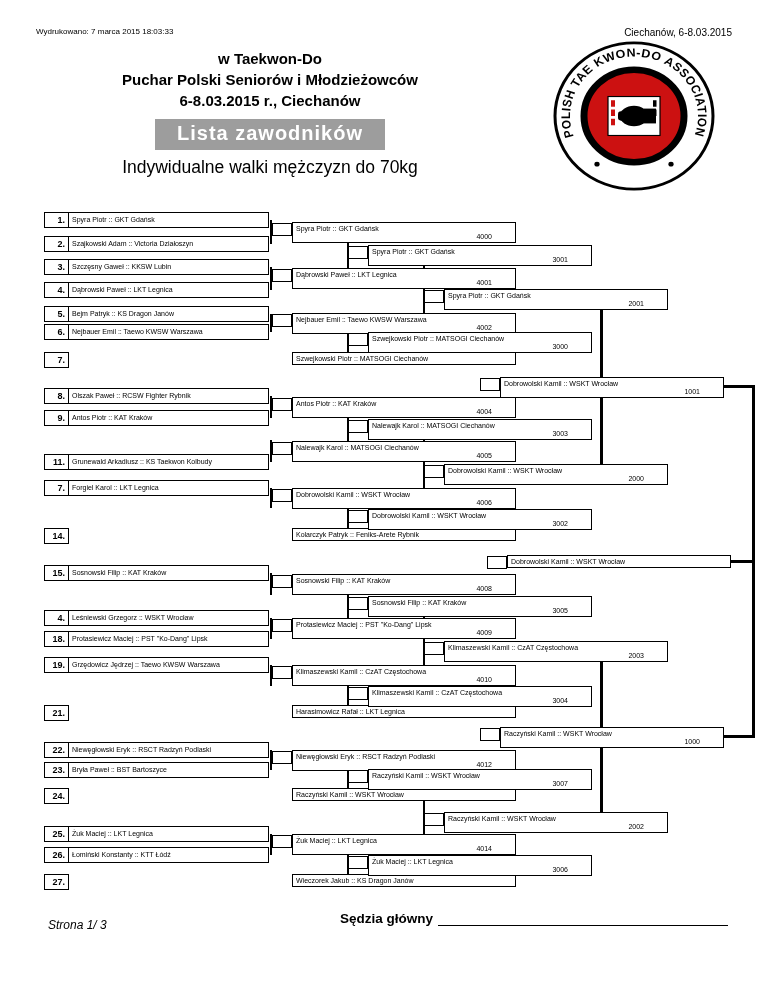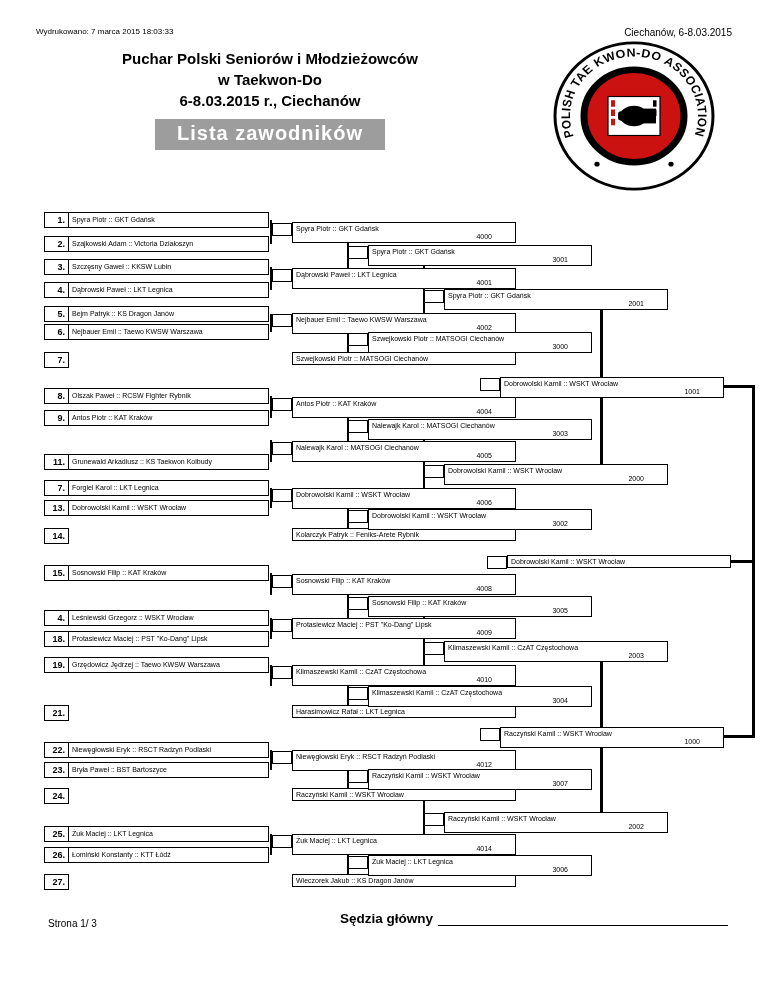--- a/index.html
+++ b/index.html
@@ -32,38 +32,39 @@
   .mbody .mnum{ line-height:8px; text-align:right; padding-right:20px; }
   .mbody.one  { height:13px; }
   .mbody.one .nm { line-height:9px; }
 
   
   .vline { position:absolute; width:2px; background:#000; z-index:1; }
   .vthick{ position:absolute; width:3px; background:#000; z-index:1; }
   .hline { position:absolute; height:3px; background:#000; z-index:1; }
 
   
-  .pageno { position:absolute; left:48px; top:918px; font-size:10px; }
+  .pageno { position:absolute; left:48px; top:918px; font-style:italic; font-size:12px; }
   .referee{ position:absolute; left:340px; top:910px; display:flex; align-items:flex-end; }
   .reflabel { font-weight:bold; font-size:13.5px; }
   .refline  { width:290px; border-bottom:1.5px solid #000; height:15px; margin-left:5px; }
 </style>
 </head>
 <body>
 
 <div class="page">
 
   <div class="printed">Wydrukowano: 7 marca 2015 18:03:33</div>
   <div class="placedate">Ciechanów, 6-8.03.2015</div>
 
   <div class="titlewrap">
+    <div class="t1">w Taekwon-Do</div>
     <div class="t1">Puchar Polski Seniorów i Młodzieżowców</div>
-    <div class="t1">w Taekwon-Do</div>
     <div class="t1">6-8.03.2015 r., Ciechanów</div>
     <div><span class="banner">Lista zawodników</span></div>
+    <div class="category">Indywidualne walki mężczyzn do 70kg</div>
   </div>
 
   <svg class="logo" width="164" height="152" viewBox="0 0 164 164" preserveAspectRatio="none">
     <circle cx="82" cy="82" r="79" fill="#ffffff" stroke="#000000" stroke-width="3"></circle>
     <path id="arcp" d="M 21.9,103.9 A 64 64 0 1 1 142.1,103.9" fill="none"></path>
     <text font-size="12.5" font-weight="bold" fill="#000000" font-family="Liberation Sans, sans-serif">
       <textPath href="#arcp" startOffset="0" textLength="244">POLISH    TAE KWON-DO    ASSOCIATION</textPath>
     </text>
     <circle cx="45" cy="134" r="2.6" fill="#000000"></circle>
     <circle cx="119" cy="134" r="2.6" fill="#000000"></circle>
@@ -121,24 +122,20 @@
       <div class="lname">Antos Piotr :: KAT Kraków</div>
     </div>
   <div class="lrow" style="top:454px">
       <div class="lnum">11.</div>
       <div class="lname">Grunewald Arkadiusz :: KS Taekwon Kolbudy</div>
     </div>
   <div class="lrow" style="top:480px">
       <div class="lnum">7.</div>
       <div class="lname">Forgiel Karol :: LKT Legnica</div>
     </div>
-  <div class="lrow" style="top:500px">
-      <div class="lnum">13.</div>
-      <div class="lname">Dobrowolski Kamil :: WSKT Wrocław</div>
-    </div>
   <div class="lrow" style="top:528px">
       <div class="lnum">14.</div>
     </div>
   <div class="lrow" style="top:565px">
       <div class="lnum">15.</div>
       <div class="lname">Sosnowski Filip :: KAT Kraków</div>
     </div>
   <div class="lrow" style="top:610px">
       <div class="lnum">4.</div>
       <div class="lname">Leśniewski Grzegorz :: WSKT Wrocław</div>

